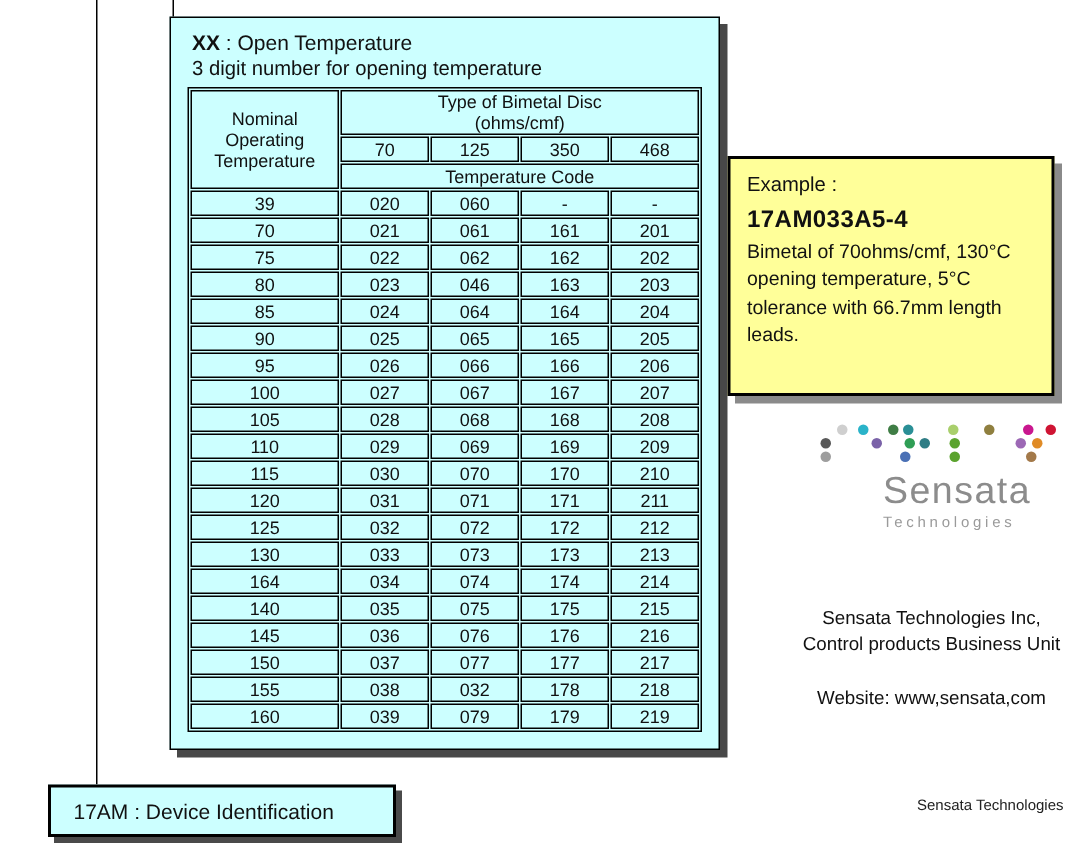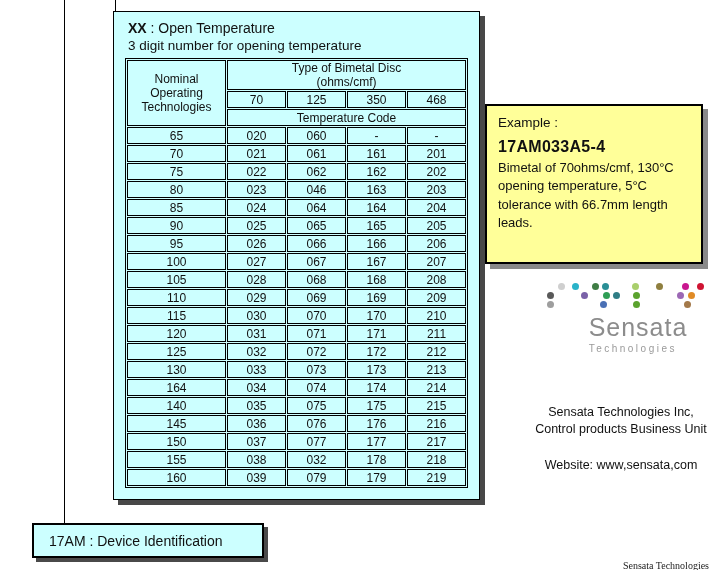--- a/index.html
+++ b/index.html
@@ -42,54 +42,54 @@
                  border:2px solid #000;box-shadow:4px 4px 0 #4a4a4a;box-sizing:border-box;
                  display:flex;align-items:center;padding-left:15px;font-size:14px;}
   #device-id-box b{font-weight:400;}
   #klixon-logo{position:absolute;left:284px;top:518px;width:125px;height:44px;
                font-family:"Liberation Serif","DejaVu Serif",serif;font-weight:700;
                color:var(--klixon-red);white-space:nowrap;}
   #klixon-logo .k-big{font-size:36px;line-height:40px;}
   #klixon-logo .k-small{font-size:28px;line-height:40px;}
   #klixon-reg{position:absolute;left:82px;top:32px;font-size:9px;font-family:"Liberation Sans",sans-serif;
               font-weight:400;}
-  #small-brand{position:absolute;right:8px;top:560px;font-size:10px;color:#222;font-family:Liberation Serif, serif;}
+  #small-brand{position:absolute;right:8px;top:532px;font-size:10px;color:#222;}
 </style>
 </head>
 <body>
 
 <div id="page" style="--panel-bg: #ccffff; --example-bg: #ffff99; --klixon-red: #9e2430;">
 
   <div class="vline" style="left:64px;top:0;height:523px;"></div>
   <div class="vline" style="left:115px;top:0;height:12px;"></div>
 
   <div id="spec-panel">
     <div id="panel-title"><b>XX</b><span> : Open Temperature</span></div>
     <div id="panel-subtitle">3 digit number for opening temperature</div>
 
     <table id="code-table">
       <tbody>
         <tr>
           <td class="col-temp hdr-corner preline" rowspan="3">Nominal
 Operating
-Technologies</td>
+Temperature</td>
           <td class="hdr-group preline" colspan="4">Type of Bimetal Disc
 (ohms/cmf)</td>
         </tr>
         <tr>
           <td class="col-code">70</td>
           <td class="col-code">125</td>
           <td class="col-code">350</td>
           <td class="col-code">468</td>
         </tr>
         <tr>
           <td colspan="4">Temperature Code</td>
         </tr>
       <tr>
-            <td class="col-temp">65</td>
+            <td class="col-temp">39</td>
             <td class="col-code">020</td>
             <td class="col-code">060</td>
             <td class="col-code">-</td>
             <td class="col-code">-</td>
           </tr>
           <tr>
             <td class="col-temp">70</td>
             <td class="col-code">021</td>
             <td class="col-code">061</td>
             <td class="col-code">161</td>

